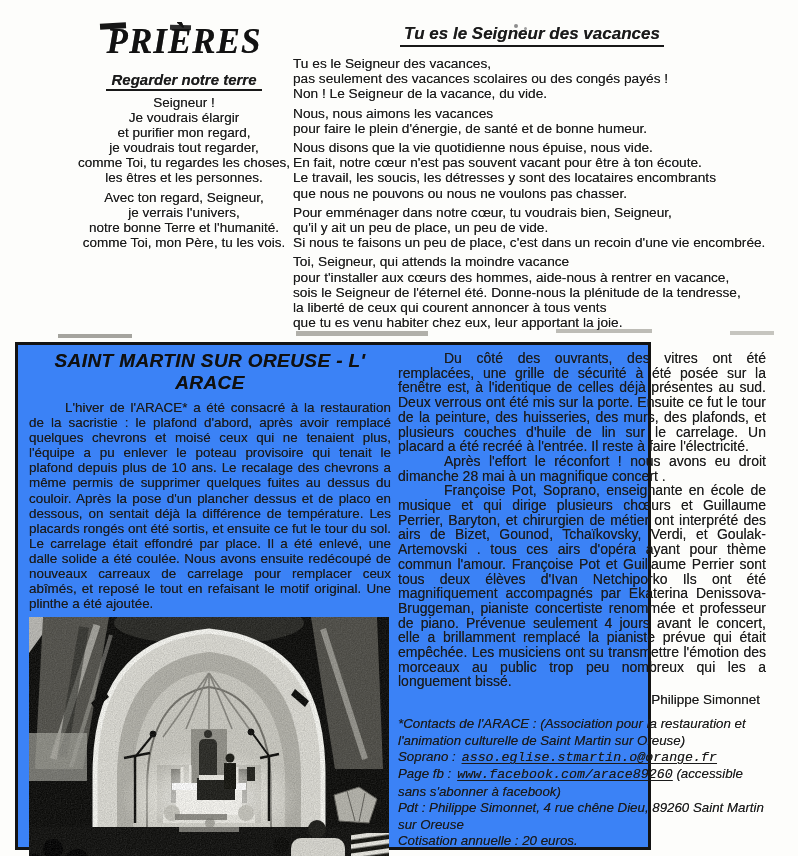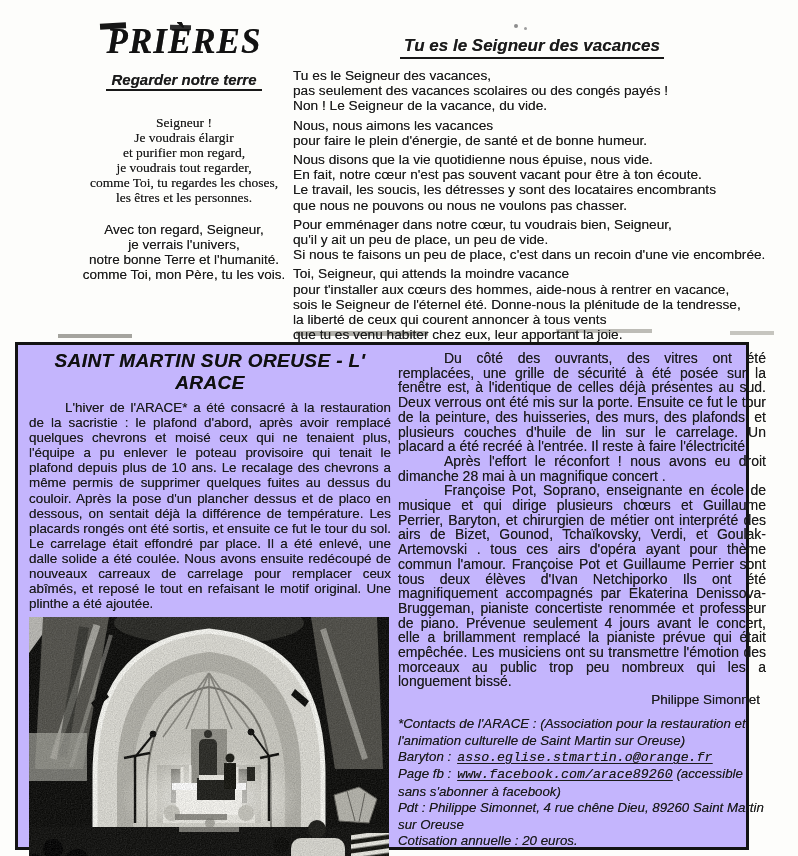--- a/index.html
+++ b/index.html
@@ -24,35 +24,35 @@
   .prieres { position:absolute; left:36px; top:22px; width:296px; text-align:center; }
   .prieres-title {
     margin:0; font-family:"Liberation Serif", serif; font-style:italic; font-weight:bold;
     font-size:35px; letter-spacing:1px; color:#121212;
   }
   .prieres-sub {
     display:inline-block; margin-top:9px; padding:0 5px 1px;
     font-size:15px; font-weight:bold; font-style:italic;
     border-bottom:2.5px solid #181818;
   }
-  .stanza { margin-top:16px; font-size:13.5px; line-height:15.1px; white-space:pre-line; }
-  .stanza.first { margin-top:24px;font-family:Liberation Serif, serif; }
+  .stanza { margin-top:4px; font-size:13.5px; line-height:15.1px; white-space:pre-line; }
+  .stanza.first { margin-top:4px; }
   
   .vacances { position:absolute; left:293px; top:24px; width:478px; }
-  .vac-head { text-align:center;margin-top:12px; }
+  .vac-head { text-align:center; }
   .vac-head span {
     display:inline-block; font-size:17px; font-weight:bold; font-style:italic;
     border-bottom:2.5px solid #181818; padding:0 4px 1px;
   }
   .vac-p { margin-top:4px; font-size:13.7px; line-height:15.2px; white-space:pre-line; }
   .vac-p.first { margin-top:9px; }
   
   .box {
-    position:absolute; left:15px; top:342px; width:734px; height:508px;
-    border:3px solid #131313; background:#c4b5fd; box-sizing:border-box;
+    position:absolute; left:15px; top:342px; width:636px; height:508px;
+    border:3px solid #131313; background:#3b82f6; box-sizing:border-box;
   }
   .box-left { position:absolute; left:11px; top:5px; width:362px; }
   .box-title {
     margin:0; text-align:center; font-size:19px; font-weight:bold; font-style:italic;
     letter-spacing:.4px; color:#101010;
   }
   .box-intro {
     margin:6px 0 0 0; text-align:justify; text-indent:36px;
     font-size:13.4px; line-height:15.1px;
   }
@@ -251,21 +251,21 @@
 
     <div class="box-right">
       <p class="box-p">Du côté des ouvrants, des vitres ont été remplacées, une grille de sécurité à été posée sur la fenêtre est, à l'identique de celles déjà présentes au sud. Deux verrous ont été mis sur la porte. Ensuite ce fut le tour de la peinture, des huisseries, des murs, des plafonds, et plusieurs couches d'huile de lin sur le carrelage. Un placard a été recréé à l'entrée. Il reste à faire l'électricité.</p>
       <p class="box-p">Après l'effort le réconfort !  nous avons eu droit dimanche 28 mai à un magnifique concert .</p>
       <p class="box-p">Françoise Pot, Soprano, enseignante en école de musique et qui dirige plusieurs chœurs et Guillaume Perrier, Baryton, et chirurgien de métier ont interprété des airs de Bizet, Gounod, Tchaïkovsky, Verdi, et Goulak-Artemovski . tous ces airs d'opéra ayant pour thème commun l'amour. Françoise Pot et Guillaume Perrier sont tous deux élèves d'Ivan Netchiporko  Ils ont été magnifiquement accompagnés par Ekaterina Denissova-Bruggeman, pianiste concertiste renommée et professeur de piano. Prévenue seulement 4 jours avant le concert, elle a brillamment remplacé la pianiste prévue qui était empêchée. Les musiciens ont su transmettre l'émotion des morceaux au public trop peu nombreux qui les a longuement bissé.</p>
       <div class="signature">Philippe Simonnet</div>
 
       <div class="contacts">
         <div>*Contacts de l'ARACE : (Association pour la restauration et l'animation culturelle de Saint Martin sur Oreuse)</div>
         <div>
-          <span>Baryton :</span><span class="doc-link">asso.eglise.stmartin.o@orange.fr</span>
+          <span>Soprano :</span><span class="doc-link">asso.eglise.stmartin.o@orange.fr</span>
         </div>
         <div>
           <span>Page fb :</span><span class="doc-link">www.facebook.com/arace89260</span>
           <span>(accessible sans s'abonner à facebook)</span>
         </div>
         <div>Pdt : Philippe Simonnet,  4 rue chêne Dieu,  89260 Saint Martin sur Oreuse</div>
         <div>Cotisation annuelle : 20 euros.</div>
       </div>
     </div>
 

